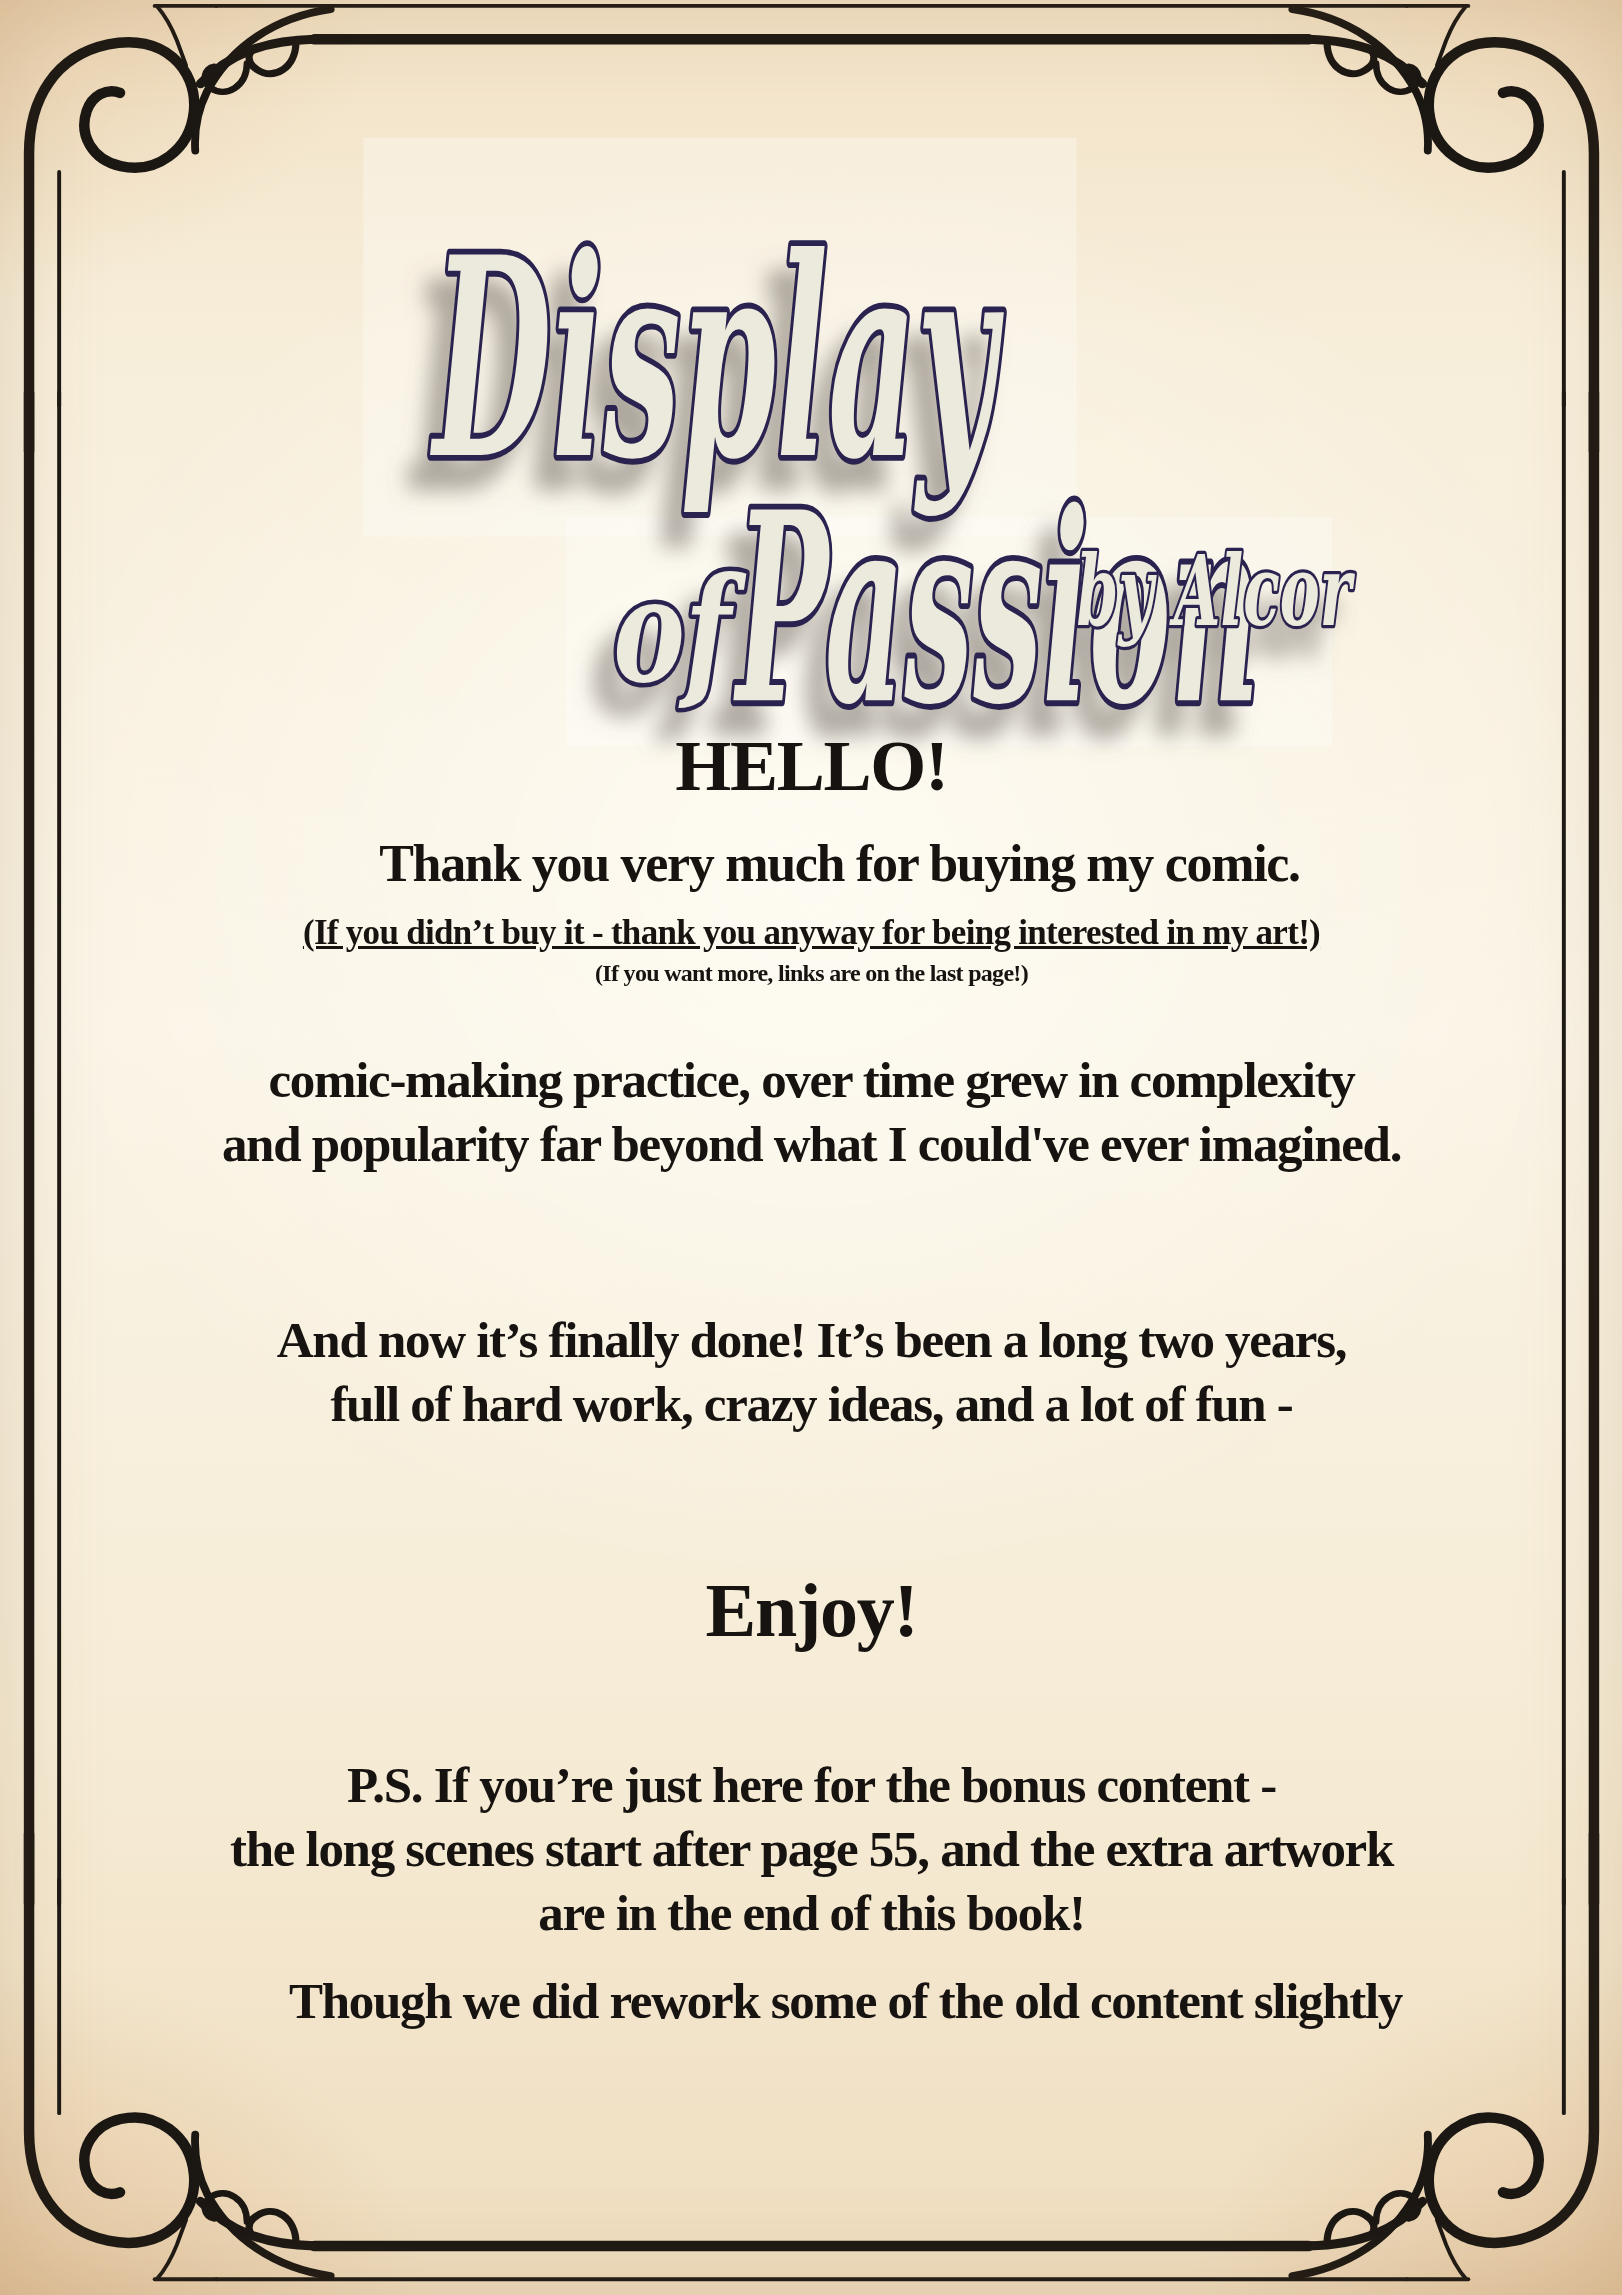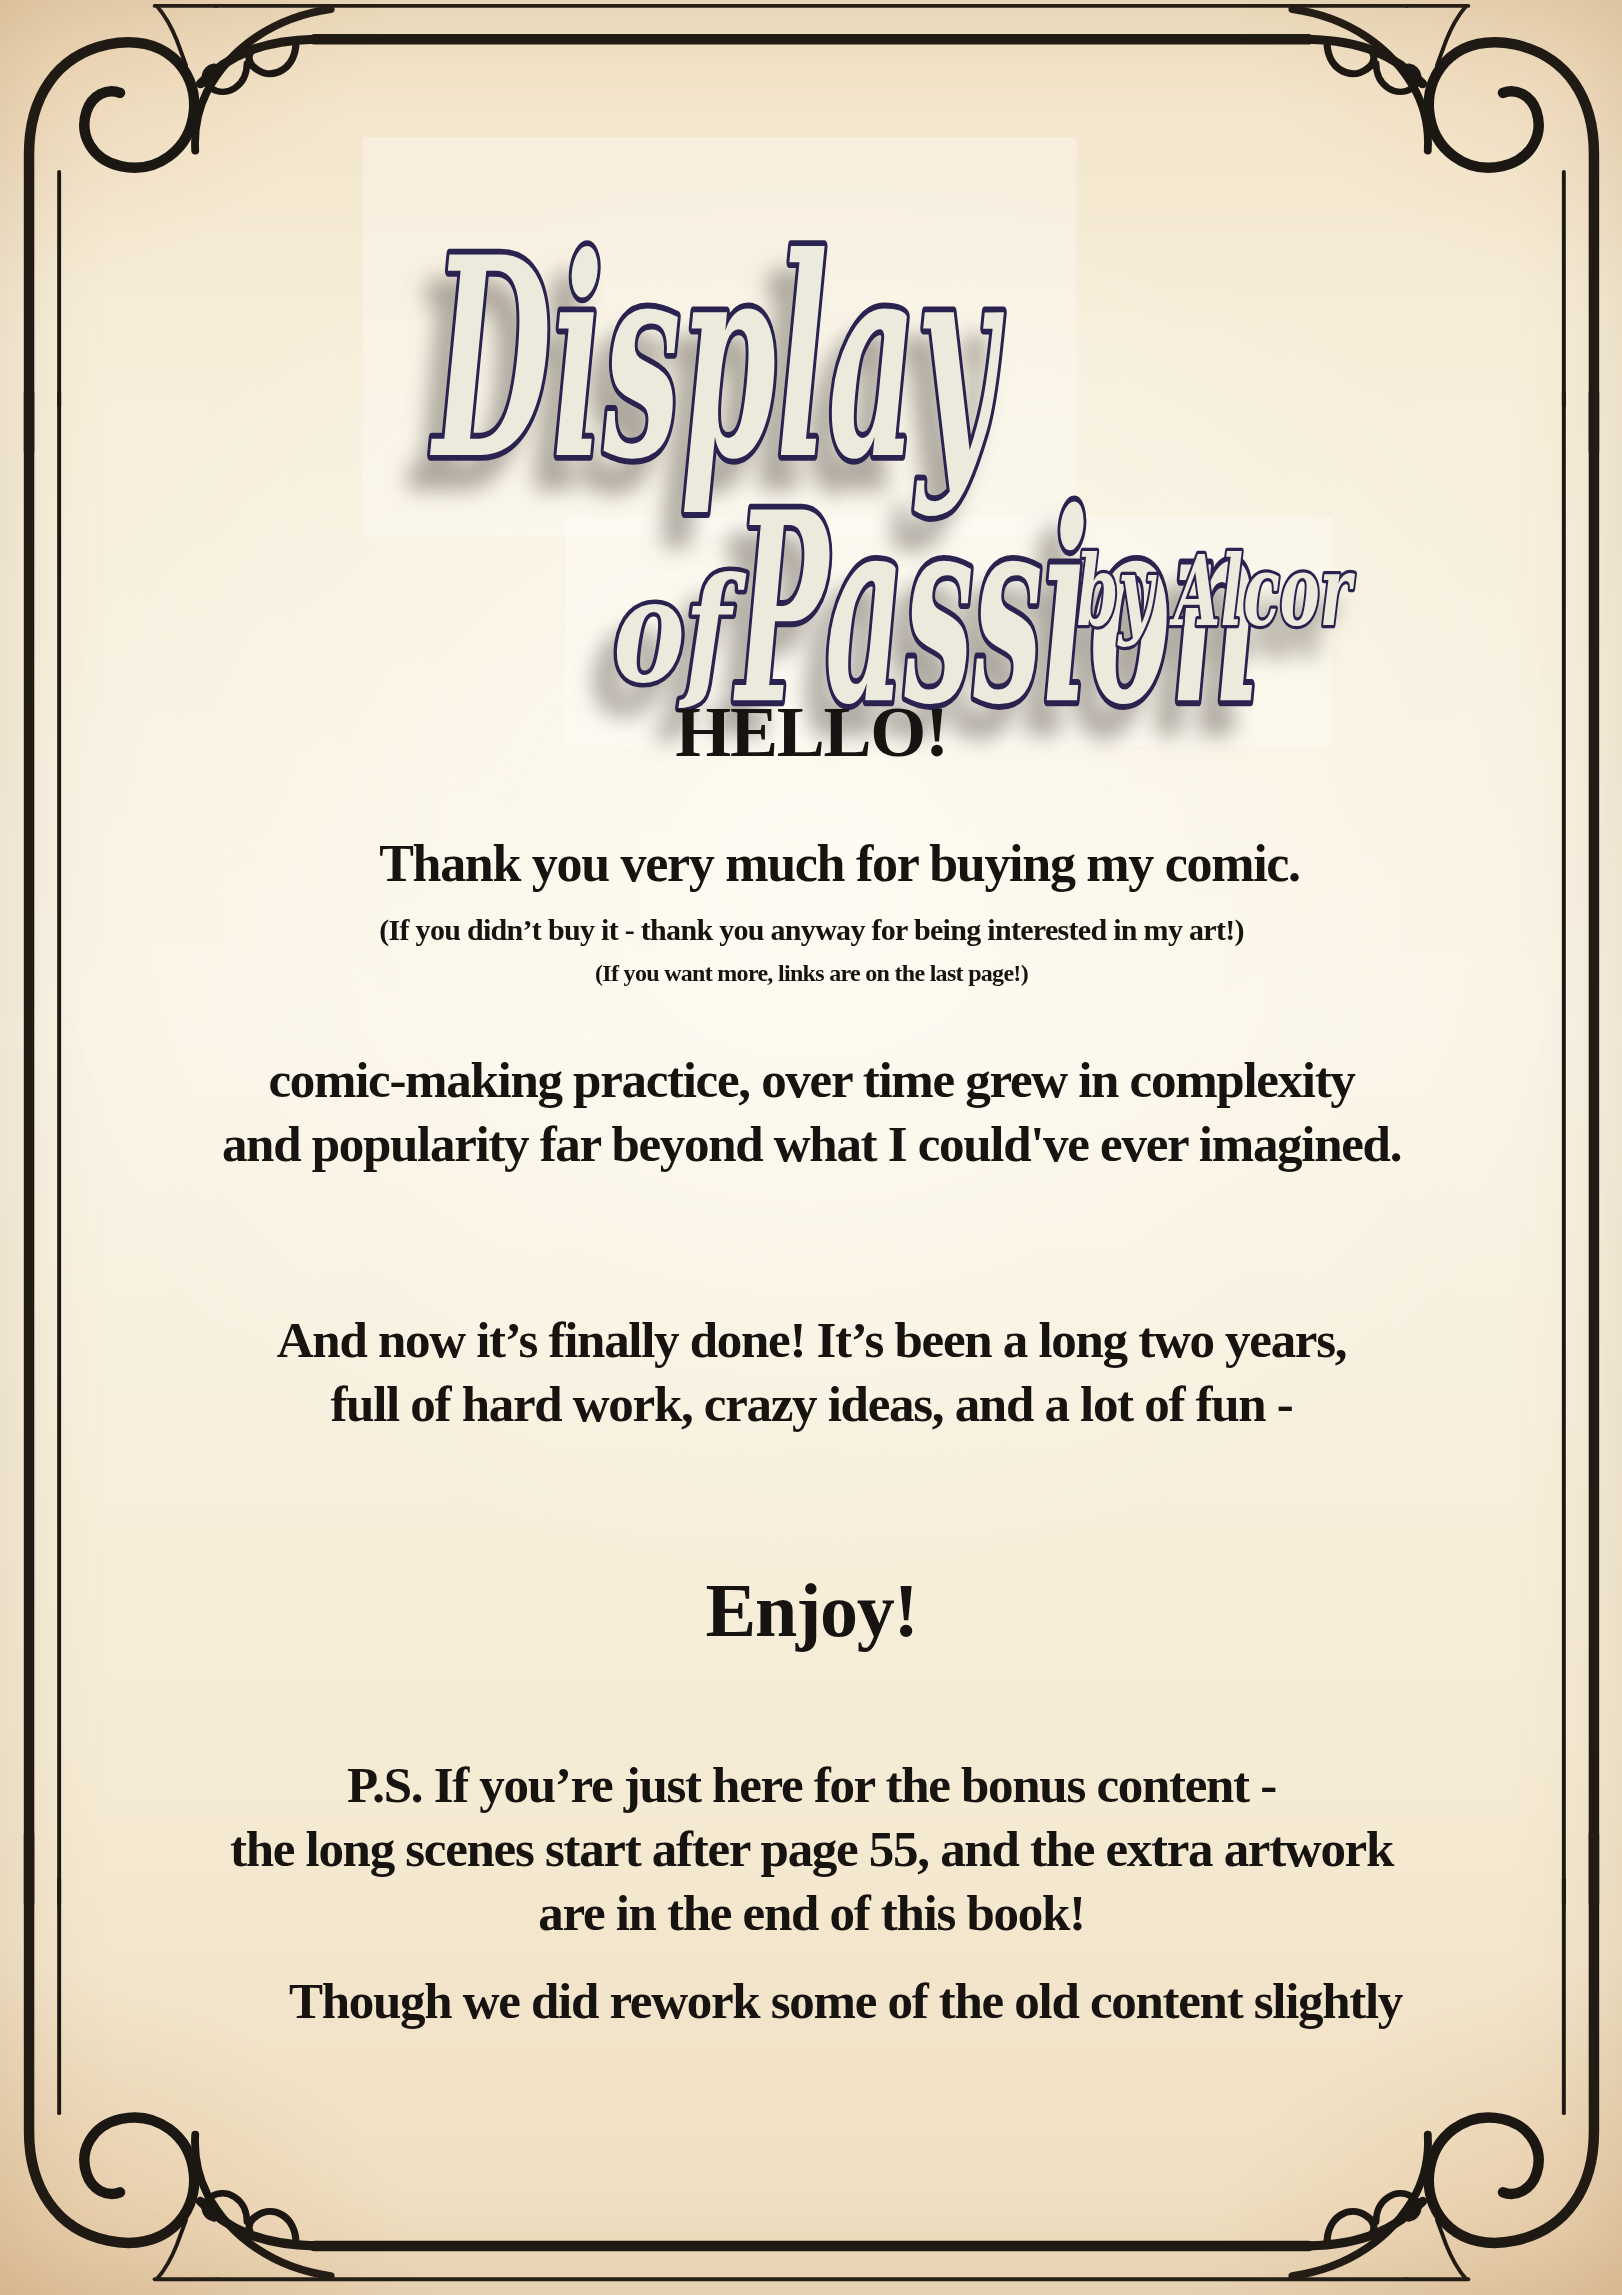--- a/index.html
+++ b/index.html
@@ -24,23 +24,23 @@
 
   .txt {
     position: absolute; left: 0; width: 100%;
     text-align: center;
     color: #171310;
     font-weight: 700;
     letter-spacing: -1.3px;
     line-height: 1;
     white-space: nowrap;
   }
-  .hello   { top: 696px; font-size: 72px; }
+  .hello   { top: 730px; font-size: 72px; }
   .lead    { top: 838px; font-size: 52px; padding-left: 28px;  }
-  .note1   { top: 915px; font-size: 30px; letter-spacing: -0.7px; }
+  .note1   { top: 915px; font-size: 35px; letter-spacing: -0.7px; text-decoration: underline; }
   .note2   { top: 961px; font-size: 24px; letter-spacing: -0.7px; }
   .para    { font-size: 51px; }
   .para div { line-height: 64px; height: 64px; }
   .p1      { top: 1048px; }
   .p2      { top: 1308px; }
   .enjoy   { top: 1572px; font-size: 76px; }
   .ps      { top: 1753px; }
   .ps2     { top: 1969px; margin-left: 34px; }
 </style>
 </head>

